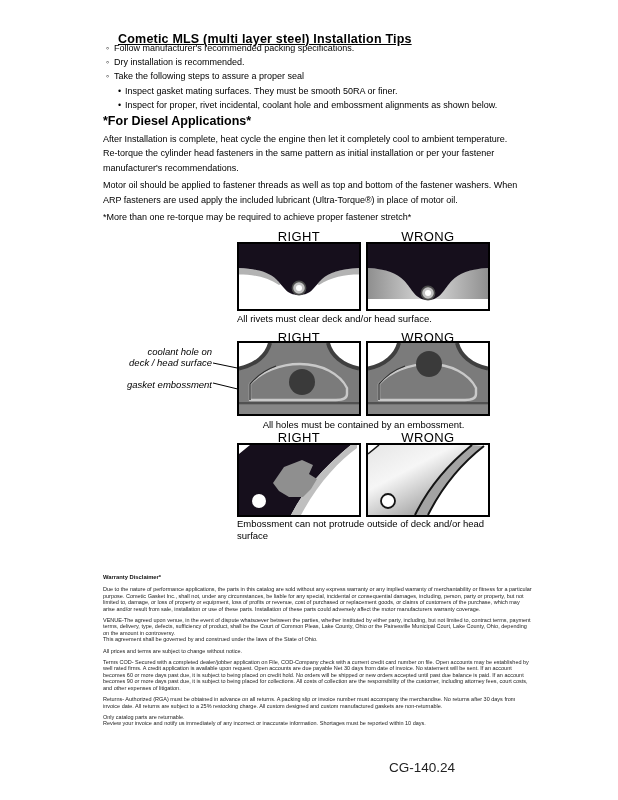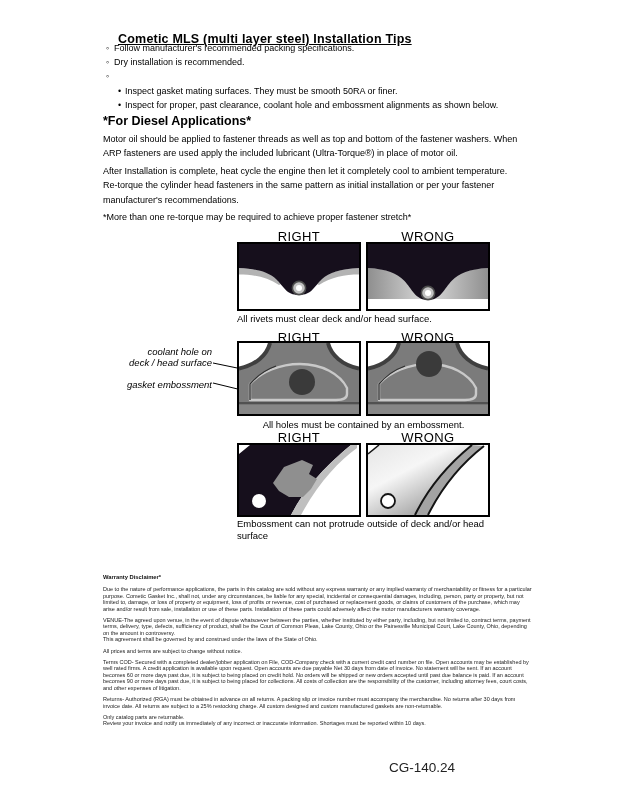--- a/index.html
+++ b/index.html
@@ -58,35 +58,36 @@
     <div class="tip">
       <span class="mk">◦</span>
       <span>Follow manufacturer's recommended packing specifications.</span>
     </div>
     <div class="tip">
       <span class="mk">◦</span>
       <span>Dry installation is recommended.</span>
     </div>
     <div class="tip">
       <span class="mk">◦</span>
+      <span>Take the following steps to assure a proper seal</span>
     </div>
     <div class="tip sub">
       <span class="mk">•</span>
       <span>Inspect gasket mating surfaces.  They must be smooth 50RA or finer.</span>
     </div>
     <div class="tip sub">
       <span class="mk">•</span>
-      <span>Inspect for proper, past clearance, coolant hole and embossment alignments as shown below.</span>
+      <span>Inspect for proper, rivet incidental, coolant hole and embossment alignments as shown below.</span>
     </div>
   </div>
 
   <div class="diesel">
     <h2>*For Diesel Applications*</h2>
+    <p>After Installation is complete, heat cycle the engine then let it completely cool to ambient temperature. Re-torque the cylinder head fasteners in the same pattern as initial installation or per your fastener manufacturer's recommendations.</p>
     <p>Motor oil should be applied to fastener threads as well as top and bottom of the fastener washers. When ARP fasteners are used apply the included lubricant (Ultra-Torque®) in place of motor oil.</p>
-    <p>After Installation is complete, heat cycle the engine then let it completely cool to ambient temperature. Re-torque the cylinder head fasteners in the same pattern as initial installation or per your fastener manufacturer's recommendations.</p>
     <p>*More than one re-torque may be required to achieve proper fastener stretch*</p>
   </div>
 
   <div class="hdr" style="left:237px; top:229px;">RIGHT</div>
   <div class="hdr" style="left:366px; top:229px;">WRONG</div>
 
   <div class="panel" style="left:237px; top:242px; height:65px;">
     <svg viewBox="0 0 120 65" width="120" height="65">
       <rect width="120" height="65" fill="#ffffff"></rect>
       <path d="M0,24 C20,25 34,29 46,38 L40,41 C28,33 14,30.5 0,30.5 Z" fill="#b3b3b3"></path>

